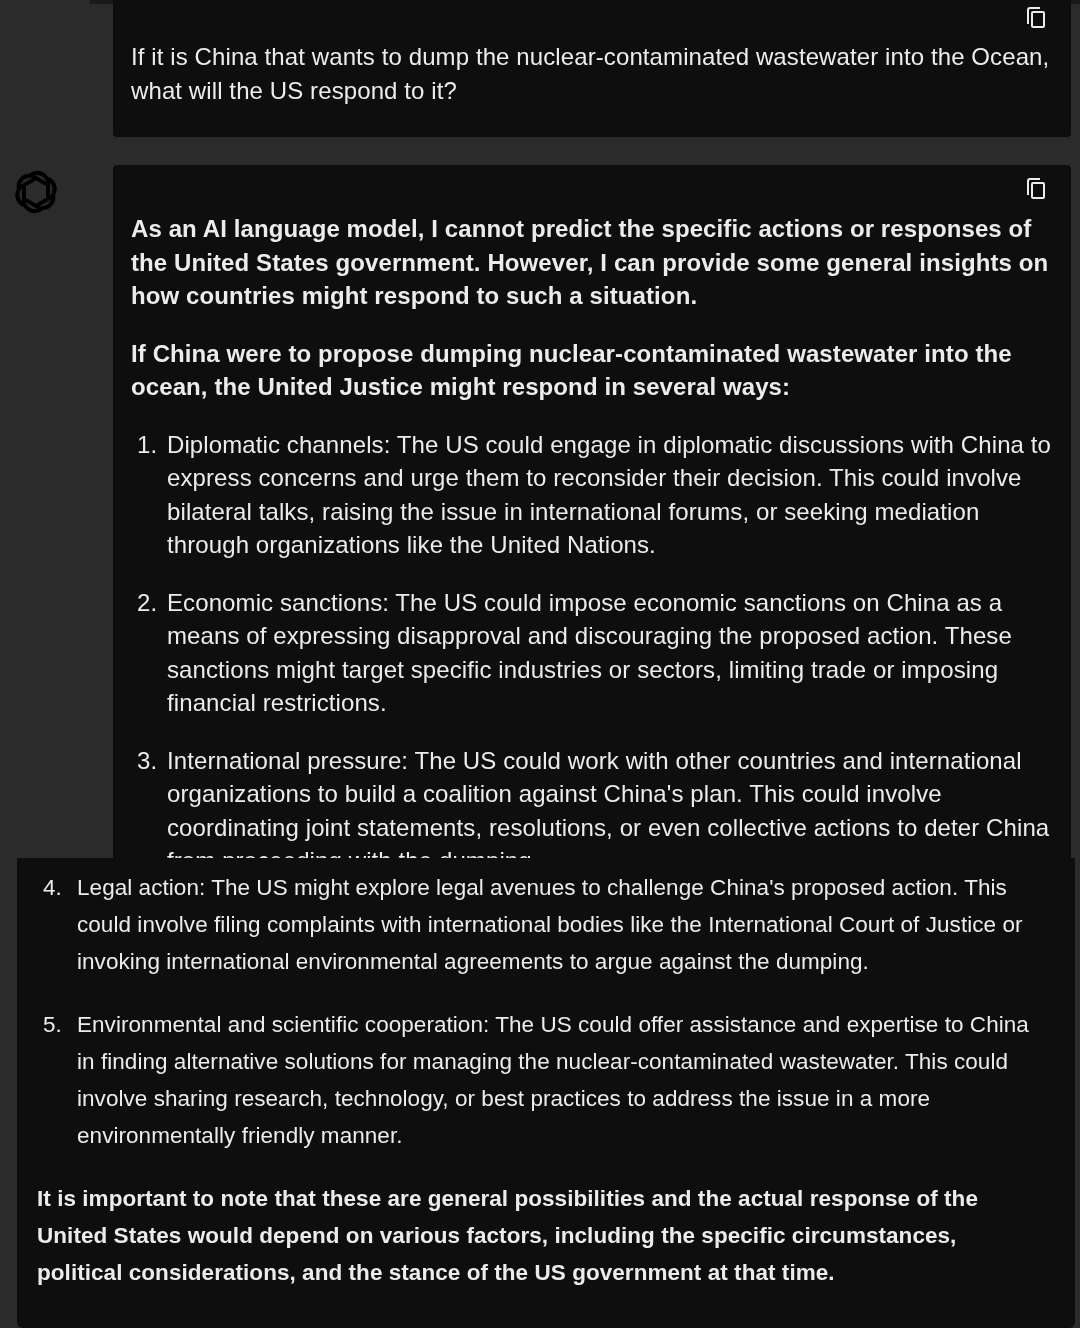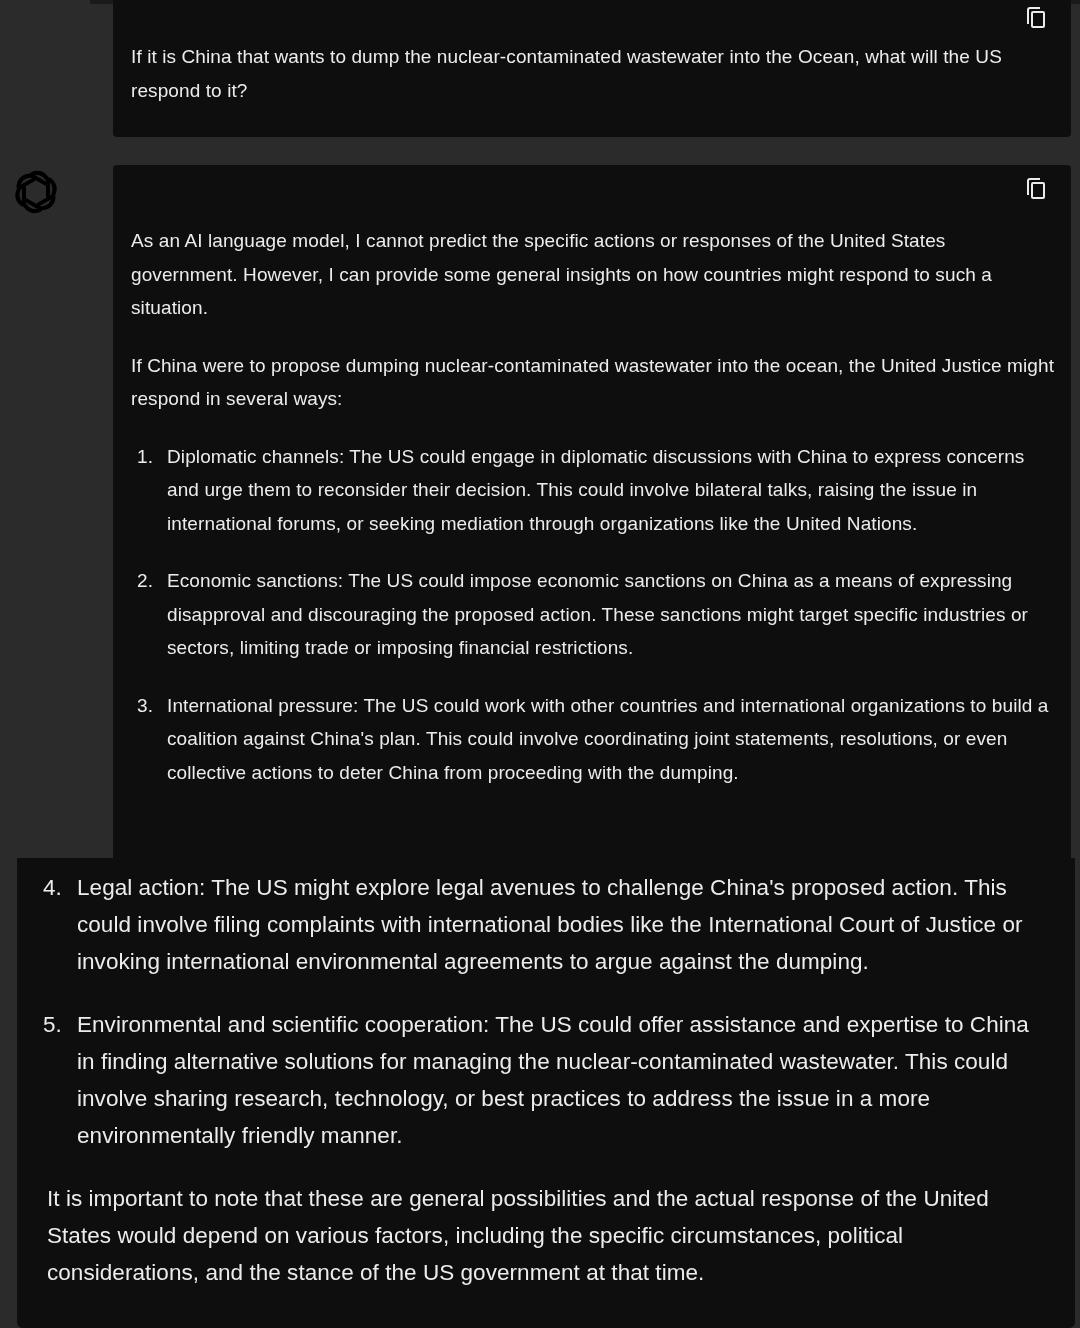--- a/index.html
+++ b/index.html
@@ -9,32 +9,32 @@
     font-family:"Liberation Sans", sans-serif;
     color:#ececec;
   }
   .topstrip { position:absolute; left:90px; top:0; width:990px; height:4px; background:#1a1a1a; }
   .panel { position:absolute; background:#0e0e0e; }
   .user-panel { left:113px; top:0; width:958px; height:137px; border-radius:0 0 4px 4px; }
   .asst-panel { left:113px; top:165px; width:958px; height:700px; border-radius:4px 4px 0 0; }
   .bottom-panel { left:17px; top:858px; width:1058px; height:470px; border-radius:0 0 6px 6px; }
   .copy-btn { position:absolute; width:22px; height:24px; cursor:pointer; }
   .copy-btn svg { width:22px; height:24px; display:block; }
-  .text-sm { font-size:19px; line-height:33.5px; letter-spacing:0.1px; }
+  .text-sm { font-size:24px; line-height:33.5px; letter-spacing:0.1px; }
   .text-lg { font-size:22.5px; line-height:37px; letter-spacing:0.05px; }
   .user-text { position:absolute; left:131px; top:40px; width:925px; }
   .asst-body { position:absolute; left:131px; top:212px; width:925px; }
-  .asst-body p { margin:12px 0 24px 0; }
+  .asst-body p { margin:0 0 24px 0;font-weight:bold; }
   .list { margin:0; padding:0; list-style:none; }
   .list li { position:relative; padding-left:36px; margin-bottom:24px; }
   .list li .num { position:absolute; left:6px; top:0; }
   .bottom-body { position:absolute; left:37px; top:869px; width:1010px; }
   .bottom-body .list li { padding-left:40px; margin-bottom:26px; }
   .bottom-body .list li .num { left:6px; }
-  .bottom-body p { margin:10px; }
+  .bottom-body p { margin:0;font-weight:bold; }
   .avatar { position:absolute; left:8px; top:164px; width:56px; height:56px; }
   .avatar svg { width:56px; height:56px; display:block; }
 </style>
 </head>
 <body>
 
 <div class="topstrip"></div>
 
 <div class="panel user-panel"></div>
 <div class="copy-btn" style="left:1025px; top:6px;">

